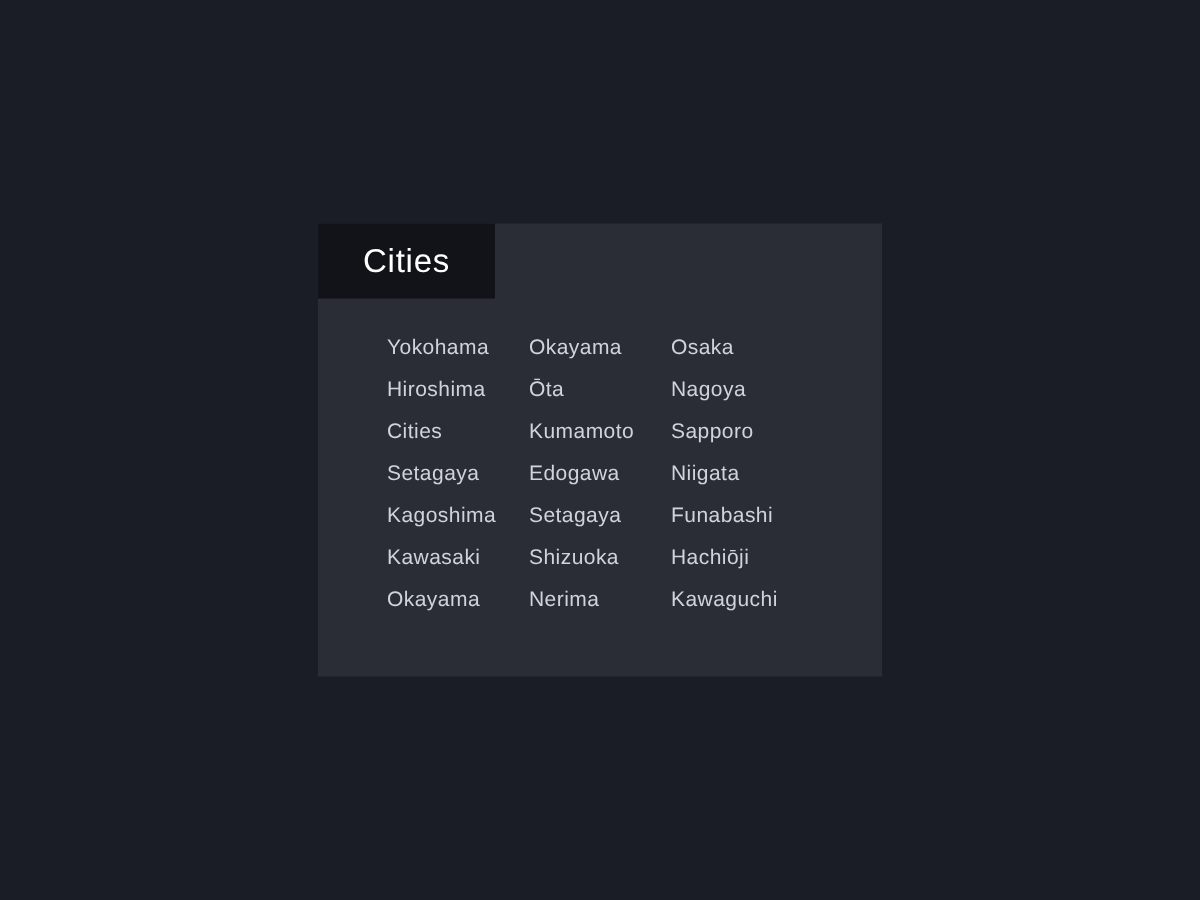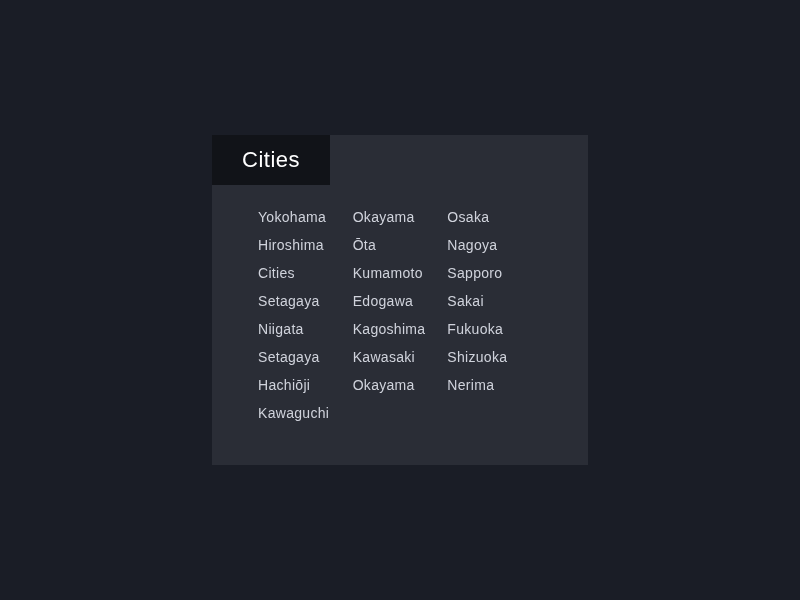--- a/index.html
+++ b/index.html
@@ -67,25 +67,24 @@
       <span class="city-item">Okayama</span>
       <span class="city-item">Osaka</span>
       <span class="city-item">Hiroshima</span>
       <span class="city-item">Ōta</span>
       <span class="city-item">Nagoya</span>
       <span class="city-item">Cities</span>
       <span class="city-item">Kumamoto</span>
       <span class="city-item">Sapporo</span>
       <span class="city-item">Setagaya</span>
       <span class="city-item">Edogawa</span>
-      <span class="city-item">Sakai</span>
       <span class="city-item">Niigata</span>
       <span class="city-item">Kagoshima</span>
-      <span class="city-item">Fukuoka</span>
       <span class="city-item">Setagaya</span>
+      <span class="city-item">Funabashi</span>
       <span class="city-item">Kawasaki</span>
       <span class="city-item">Shizuoka</span>
       <span class="city-item">Hachiōji</span>
       <span class="city-item">Okayama</span>
       <span class="city-item">Nerima</span>
       <span class="city-item">Kawaguchi</span>
     </div>
 </div>
 
 </body></html>

